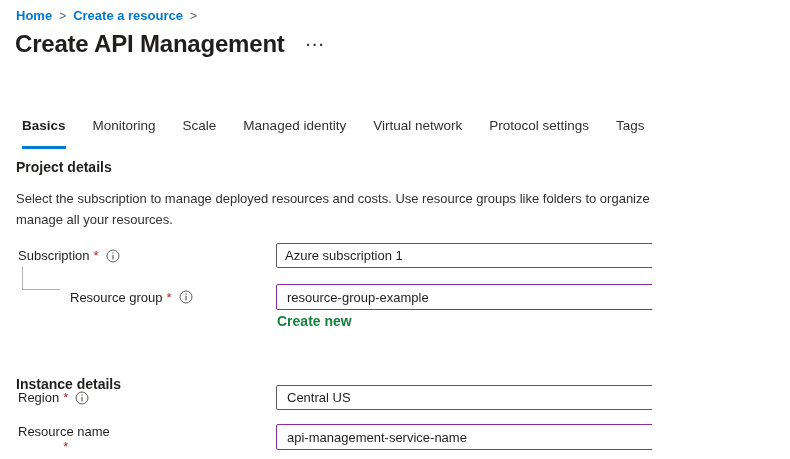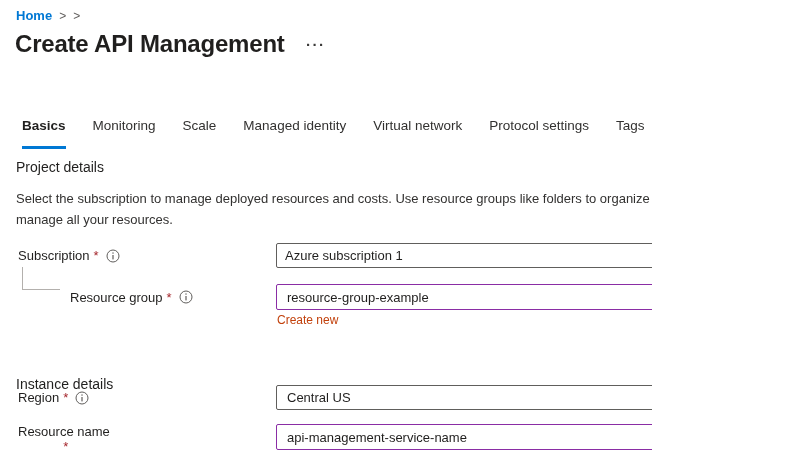--- a/index.html
+++ b/index.html
@@ -15,47 +15,48 @@
   
   .page-title { position:absolute; left:15px; top:30px; font-size:24px; font-weight:700; color:#201f1e; letter-spacing:-0.2px; }
   .more-dots { position:absolute; left:306px; top:37px; font-size:15px; font-weight:700; color:#3b3a39; letter-spacing:1.5px; cursor:pointer; line-height:15px; }
 
   
   .tabs { position:absolute; left:22px; top:118px; display:flex; gap:27px; }
   .tab { font-size:13.5px; color:#323130; padding-bottom:13px; border-bottom:3px solid transparent; cursor:pointer; white-space:nowrap; }
   .tab.active { font-weight:700; color:#201f1e; border-bottom-color:#0078d4; }
 
   
-  .section-heading { position:absolute; left:16px; font-size:14px; font-weight:400; color:#201f1e; }
+  .section-heading { position:absolute; left:16px; font-size:14px; font-weight:700; color:#201f1e; }
   .description { position:absolute; left:16px; top:188px; width:676px; font-size:13px; line-height:21px; color:#323130; }
 
   
   .label { position:absolute; display:flex; align-items:center; font-size:13px; color:#201f1e; }
   .req { color:#a4262c; margin-left:4px; }
   .info { margin-left:7px; display:inline-flex; }
 
   
   .field { position:absolute; left:276px; width:440px; background:#fff; border:1px solid #605e5c; border-radius:2px; display:flex; align-items:center; justify-content:space-between; padding:0 10px; cursor:pointer; }
   .field .value { font-size:13px; color:#201f1e; white-space:nowrap; }
   .field.modified { border:1.5px solid #8a2da5; }
   .text-input-wrap { cursor:text; }
   .text-input-wrap input { flex:1; border:none; outline:none; font-family:"Liberation Sans",sans-serif; font-size:13px; color:#201f1e; background:transparent; }
 
   .connector { position:absolute; left:22px; top:267px; width:38px; height:23px; border-left:1px solid #b3b0ad; border-bottom:1px solid #b3b0ad; }
 
-  .link { position:absolute; font-size:12px; font-weight:400; color:#c2410c; text-decoration:none; cursor:pointer; }
+  .link { position:absolute; font-size:14px; font-weight:700; color:#15803d; text-decoration:none; cursor:pointer; }
 </style>
 </head>
 <body>
 
 <div class="screen">
 
   <nav class="breadcrumb">
     <a>Home</a>
     <span class="crumb-sep">&gt;</span>
+    <a>Create a resource</a>
     <span class="crumb-sep">&gt;</span>
   </nav>
 
   <h1 class="page-title">Create API Management</h1>
   <span class="more-dots">···</span>
 
   <div class="tabs">
     <div class="tab active">Basics</div>
     <div class="tab">Monitoring</div>
     <div class="tab">Scale</div>

